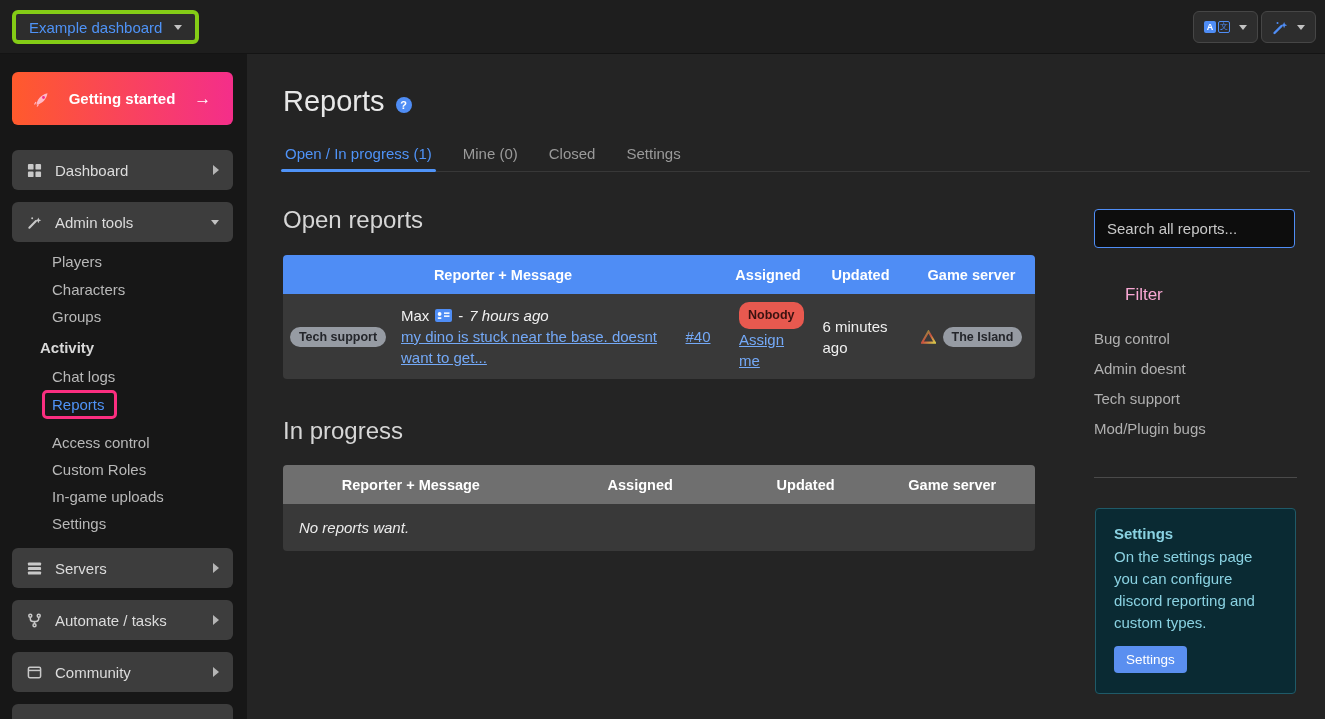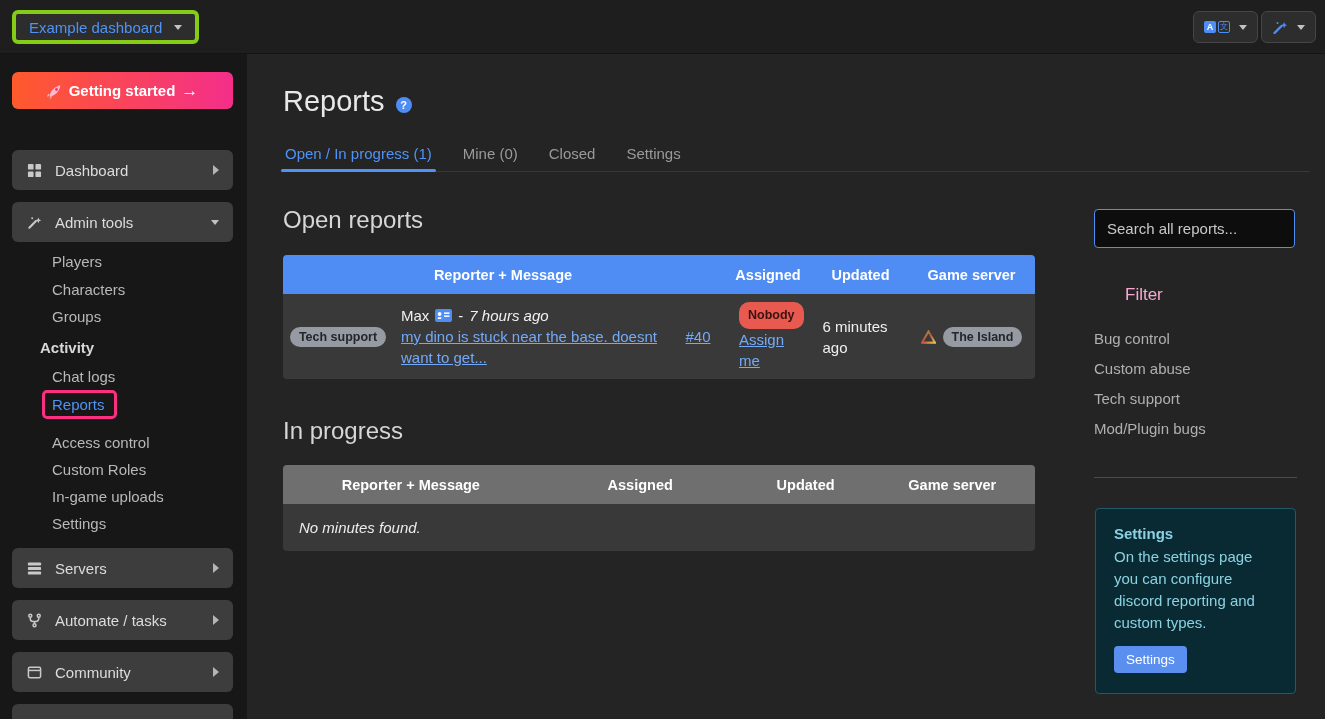--- a/index.html
+++ b/index.html
@@ -11,21 +11,21 @@
   .ws-btn { position:absolute; left:12px; top:10px; height:34px; background:#2d2d2d; border:4px solid #84cc16; border-radius:6px; color:#4f93f7; font-size:15px; padding:0 13px; display:flex; align-items:center; gap:12px; cursor:pointer; }
   .icon-btn { position:absolute; top:11px; height:32px; background:#2d2d2d; border:1px solid #464646; border-radius:6px; display:flex; align-items:center; padding:0 10px; gap:9px; cursor:pointer; }
   .caret-d { width:0; height:0; border-left:4px solid transparent; border-right:4px solid transparent; border-top:5px solid #c2c2c2; }
   .caret-r { width:0; height:0; border-top:5px solid transparent; border-bottom:5px solid transparent; border-left:6px solid #b5b5b5; margin-left:auto; }
   .tr-icon { display:flex; gap:2px; align-items:flex-start; }
   .tr-a { width:12px; height:12px; background:#4f8df5; border-radius:2px; color:#fff; font-size:9px; font-weight:bold; line-height:12px; text-align:center; }
   .tr-b { width:12px; height:12px; border:1.5px solid #4f8df5; border-radius:2px; color:#4f8df5; font-size:8px; line-height:9px; text-align:center; }
 
   
   .sidebar { position:absolute; top:54px; left:0; width:247px; height:665px; background:#171717; overflow:hidden; z-index:4; }
-  .gs-btn { position:absolute; left:12px; top:18px; width:221px; height:37px; border-radius:6px; background:linear-gradient(90deg,#ff5a2c,#f42e8a); color:#fff; font-weight:bold; font-size:15px; display:flex; align-items:center; justify-content:center; gap:6px; cursor:pointer; }
+  .gs-btn { position:absolute; left:12px; top:18px; width:221px; height:53px; border-radius:6px; background:linear-gradient(90deg,#ff5a2c,#f42e8a); color:#fff; font-weight:bold; font-size:15px; display:flex; align-items:center; justify-content:center; gap:19px; cursor:pointer; }
   .gs-arrow { font-size:17px; font-weight:bold; }
   .nav-btn { position:absolute; left:12px; width:221px; height:40px; border-radius:6px; background:#3d3d3d; color:#dcdcdc; font-size:15px; display:flex; align-items:center; padding:0 14px; gap:13px; cursor:pointer; }
   .nav-ic { width:16px; height:16px; flex:0 0 16px; display:flex; align-items:center; justify-content:center; }
   .sub-item { position:absolute; left:52px; height:20px; line-height:20px; color:#b8b8b8; font-size:15px; cursor:pointer; white-space:nowrap; }
   .sub-item.active { color:#4f93f7; }
   .sec-label { position:absolute; left:40px; height:20px; line-height:20px; color:#d8d8d8; font-size:15px; font-weight:bold; }
   .annotation { position:absolute; left:42px; top:336px; width:75px; height:29px; border:3px solid #fb2e7f; border-radius:5px; z-index:9; pointer-events:none; }
 
   
   .content { position:absolute; top:54px; left:247px; width:1078px; height:665px; background:#242424; }
@@ -269,28 +269,28 @@
 
   <div class="h2" style="top:363px;">In progress</div>
 
   <div class="tableB">
     <div class="tB-head">
       <span>Reporter + Message</span>
       <span>Assigned</span>
       <span>Updated</span>
       <span>Game server</span>
     </div>
-    <div class="tB-row">No minutes found.</div>
+    <div class="tB-row">No reports want.</div>
   </div>
 
   <input class="search" type="text" placeholder="Search all reports..." style="">
 
   <div class="filter-h">Filter</div>
   <div class="filter-lnk" style="top:275px;">Bug control</div>
-  <div class="filter-lnk" style="top:305px;">Custom abuse</div>
+  <div class="filter-lnk" style="top:305px;">Admin doesnt</div>
   <div class="filter-lnk" style="top:335px;">Tech support</div>
   <div class="filter-lnk" style="top:365px;">Mod/Plugin bugs</div>
 
   <div class="divider"></div>
 
   <div class="set-card">
     <h3>Settings</h3>
     <p>On the settings page you can configure discord reporting and custom types.</p>
     <button class="set-btn">Settings</button>
   </div>

